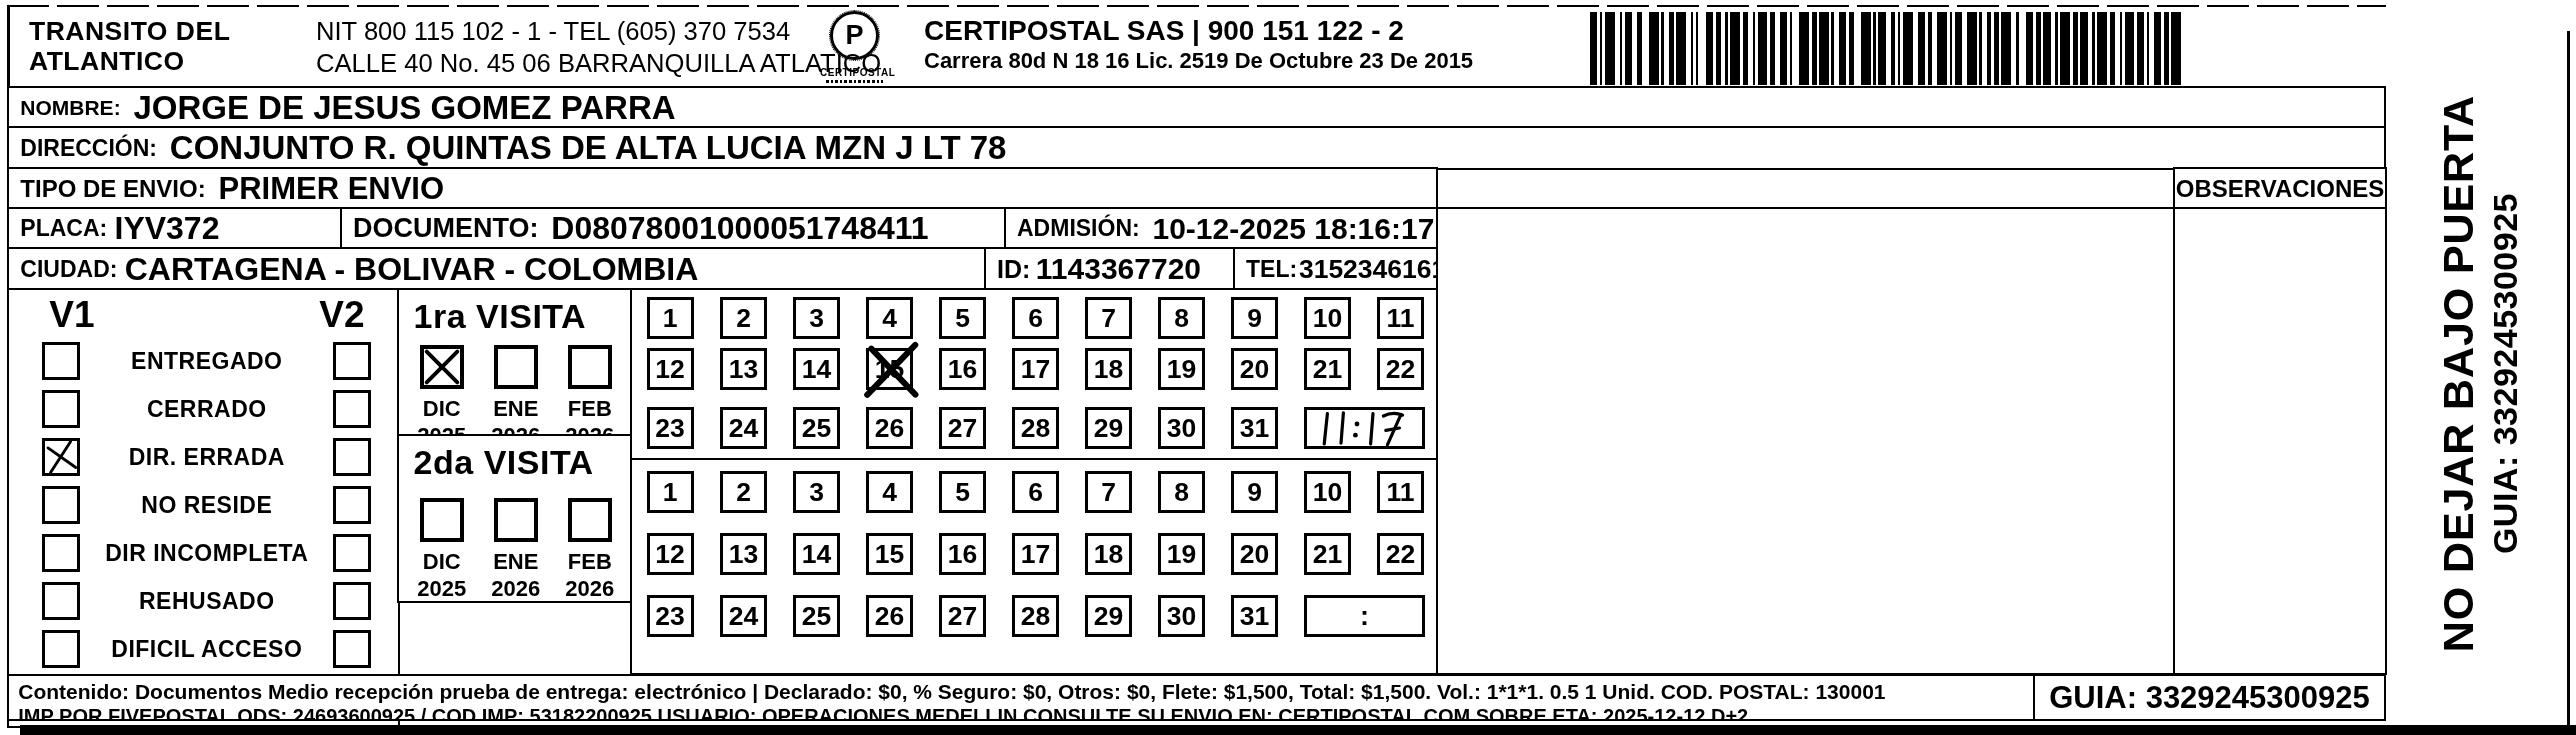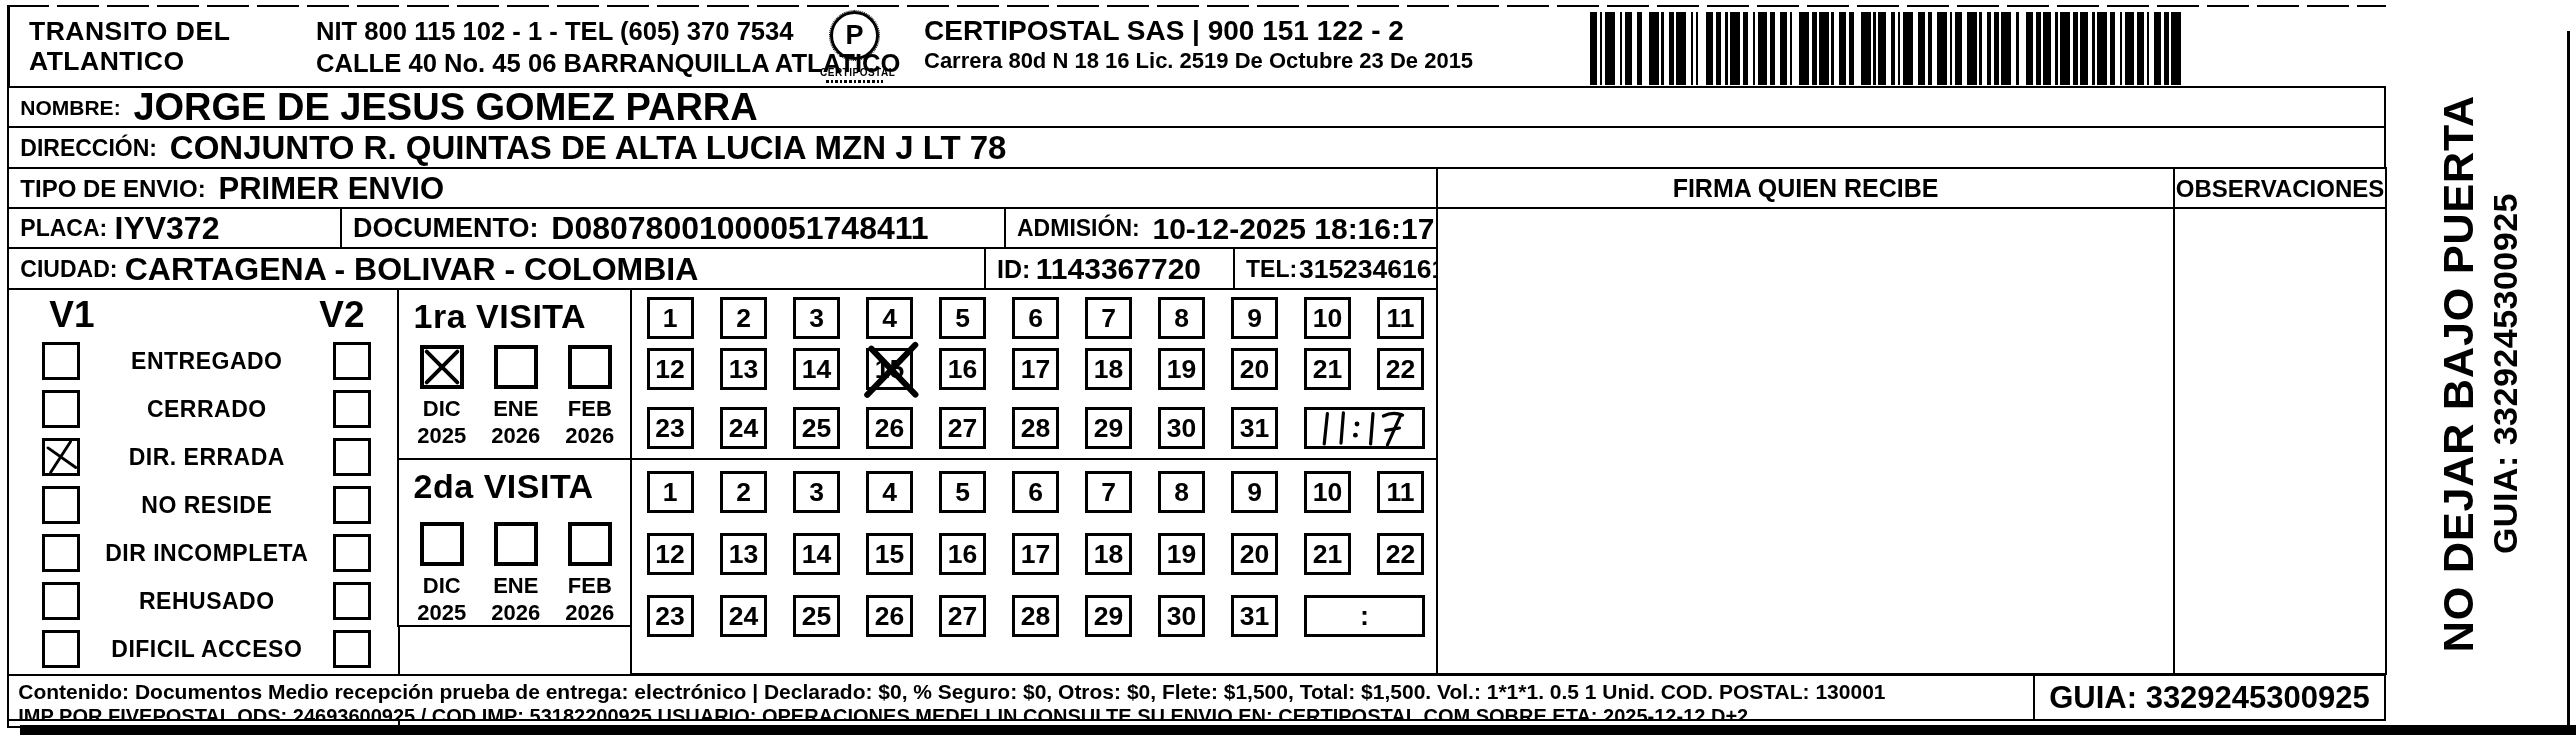--- a/index.html
+++ b/index.html
@@ -6,21 +6,21 @@
   html,body{background:#fff}
   body{font-family:"Liberation Sans",sans-serif;color:#000;width:2576px;height:736px}
   #canvas{position:relative;width:2576px;height:736px;background:#fff;overflow:hidden}
   .abs{position:absolute}
   .box{position:absolute;border:2.7px solid #000;background:#fff}
 
   
   #hairline{left:7.3px;top:4.6px;width:2379px;height:2.7px;background:repeating-linear-gradient(90deg,#000 0 42px,transparent 42px 50px)}
   #hdr-left{left:7.3px;top:7.3px;width:2.7px;height:80px;background:#000}
   #company{left:29px;top:16.4px;font-size:26.5px;font-weight:700;line-height:30px;letter-spacing:0.5px}
-  #nitblk{left:316px;top:14.6px;font-size:25.6px;font-weight:700;line-height:32px}
+  #nitblk{left:316px;top:14.6px;font-size:25.6px;font-weight:400;line-height:32px}
   #logo{left:820px;top:11px;width:69px;text-align:center}
   #logo-circle{width:49px;height:49px;margin:0 auto;border:3.7px solid #000;border-radius:50%;outline:1.8px dotted #000;outline-offset:0.9px;display:flex;align-items:center;justify-content:center;font-size:27px;font-weight:700}
   #logo-caption{font-size:10px;font-weight:700;letter-spacing:0.5px;margin-top:7px}
   #logo-tagline{width:57px;height:3.7px;margin:1.8px auto 0;background:repeating-linear-gradient(90deg,#000 0 2.7px,transparent 2.7px 4.6px)}
   #brand{left:924px;top:14.6px}
   #brand-line{font-size:28px;font-weight:700}
   #brand-sub{font-size:22px;font-weight:700;margin-top:1px}
   #barcode{left:1590px;top:12px;width:593px;height:73px;display:flex;align-items:stretch}
   #barcode .bar{background:#000;height:100%;flex:none}
 
@@ -45,21 +45,21 @@
   #v1h{position:absolute;left:40px;top:3.7px;font-size:37px;font-weight:700}
   #v2h{position:absolute;left:310px;top:3.7px;font-size:37px;font-weight:700}
   #status-rows{position:absolute;left:0;top:47px;width:100%}
   .status-row{height:48px;display:flex;align-items:center}
   .cb{width:38px;height:38px;border:3.7px solid #000;flex:none;position:relative;background:#fff}
   .status-row .cb.v1{margin-left:33px}
   .status-row .cb.v2{margin-right:27px}
   .status-label{flex:1;text-align:center;font-size:23px;font-weight:700;letter-spacing:0.5px}
 
   #visit1{left:397px;top:288px;width:236px;height:173px}
-  #visit2{left:397px;top:458px;width:236px;height:169px}
+  #visit2{left:397px;top:434px;width:236px;height:169px}
   .visit-title{position:absolute;left:14.6px;top:7.3px;font-size:34px;font-weight:700;letter-spacing:0.5px}
   .month-row{position:absolute;left:7.3px;width:219px;display:flex;justify-content:space-between}
   #visit1 .month-row{top:55px}
   #visit2 .month-row{top:62px}
   .month-cell{width:71px;display:flex;flex-direction:column;align-items:center}
   .month-cb{width:44px;height:44px;border:4.6px solid #000;position:relative;background:#fff}
   .month-label{font-size:22px;font-weight:700;margin-top:7.3px}
   .year-label{font-size:22px;font-weight:700;margin-top:0.9px}
 
   #grid1{left:630px;top:288px;width:809px;height:173px}
@@ -185,34 +185,33 @@
       <div class="bar" style="width: 9.8px; margin-right: 2.5px;"></div>
       <div class="bar" style="width: 7.4px; margin-right: 2.5px;"></div>
       <div class="bar" style="width: 2.5px; margin-right: 4.9px;"></div>
       <div class="bar" style="width: 7.4px; margin-right: 2.5px;"></div>
       <div class="bar" style="width: 4.9px; margin-right: 2.5px;"></div>
       <div class="bar" style="width: 9.8px; margin-right: 2.5px;"></div>
     </div>
 
   <div class="box fieldbox" id="row-nombre">
     <span class="flabel" style="font-size:21px">NOMBRE:</span>
-    <span class="fvalue" style="font-size:38px">JORGE DE JESUS GOMEZ PARRA</span>
+    <span class="fvalue" style="font-size:33px">JORGE DE JESUS GOMEZ PARRA</span>
   </div>
 
   <div class="box fieldbox" id="row-direccion">
     <span class="flabel" style="font-size:23px">DIRECCIÓN:</span>
     <span class="fvalue" style="font-size:33px">CONJUNTO R. QUINTAS DE ALTA LUCIA MZN J LT 78</span>
   </div>
 
   <div class="box fieldbox" id="row-tipo">
     <span class="flabel" style="font-size:24px">TIPO DE ENVIO:</span>
     <span class="fvalue" style="font-size:31px">PRIMER ENVIO</span>
   </div>
 
-  <div class="box" id="firma-hdr">FIRMA QUIEN RECIBE</div>
   <div class="box" id="obs-hdr">OBSERVACIONES</div>
 
   <div class="box fieldbox" id="cell-placa">
     <span class="flabel" style="font-size:23px">PLACA:</span>
     <span class="fvalue" style="font-size:32px;margin-left:7.3px">IYV372</span>
   </div>
   <div class="box fieldbox" id="cell-doc">
     <span class="flabel" style="font-size:27px">DOCUMENTO:</span>
     <span class="fvalue" style="font-size:32px">D08078001000051748411</span>
   </div>

